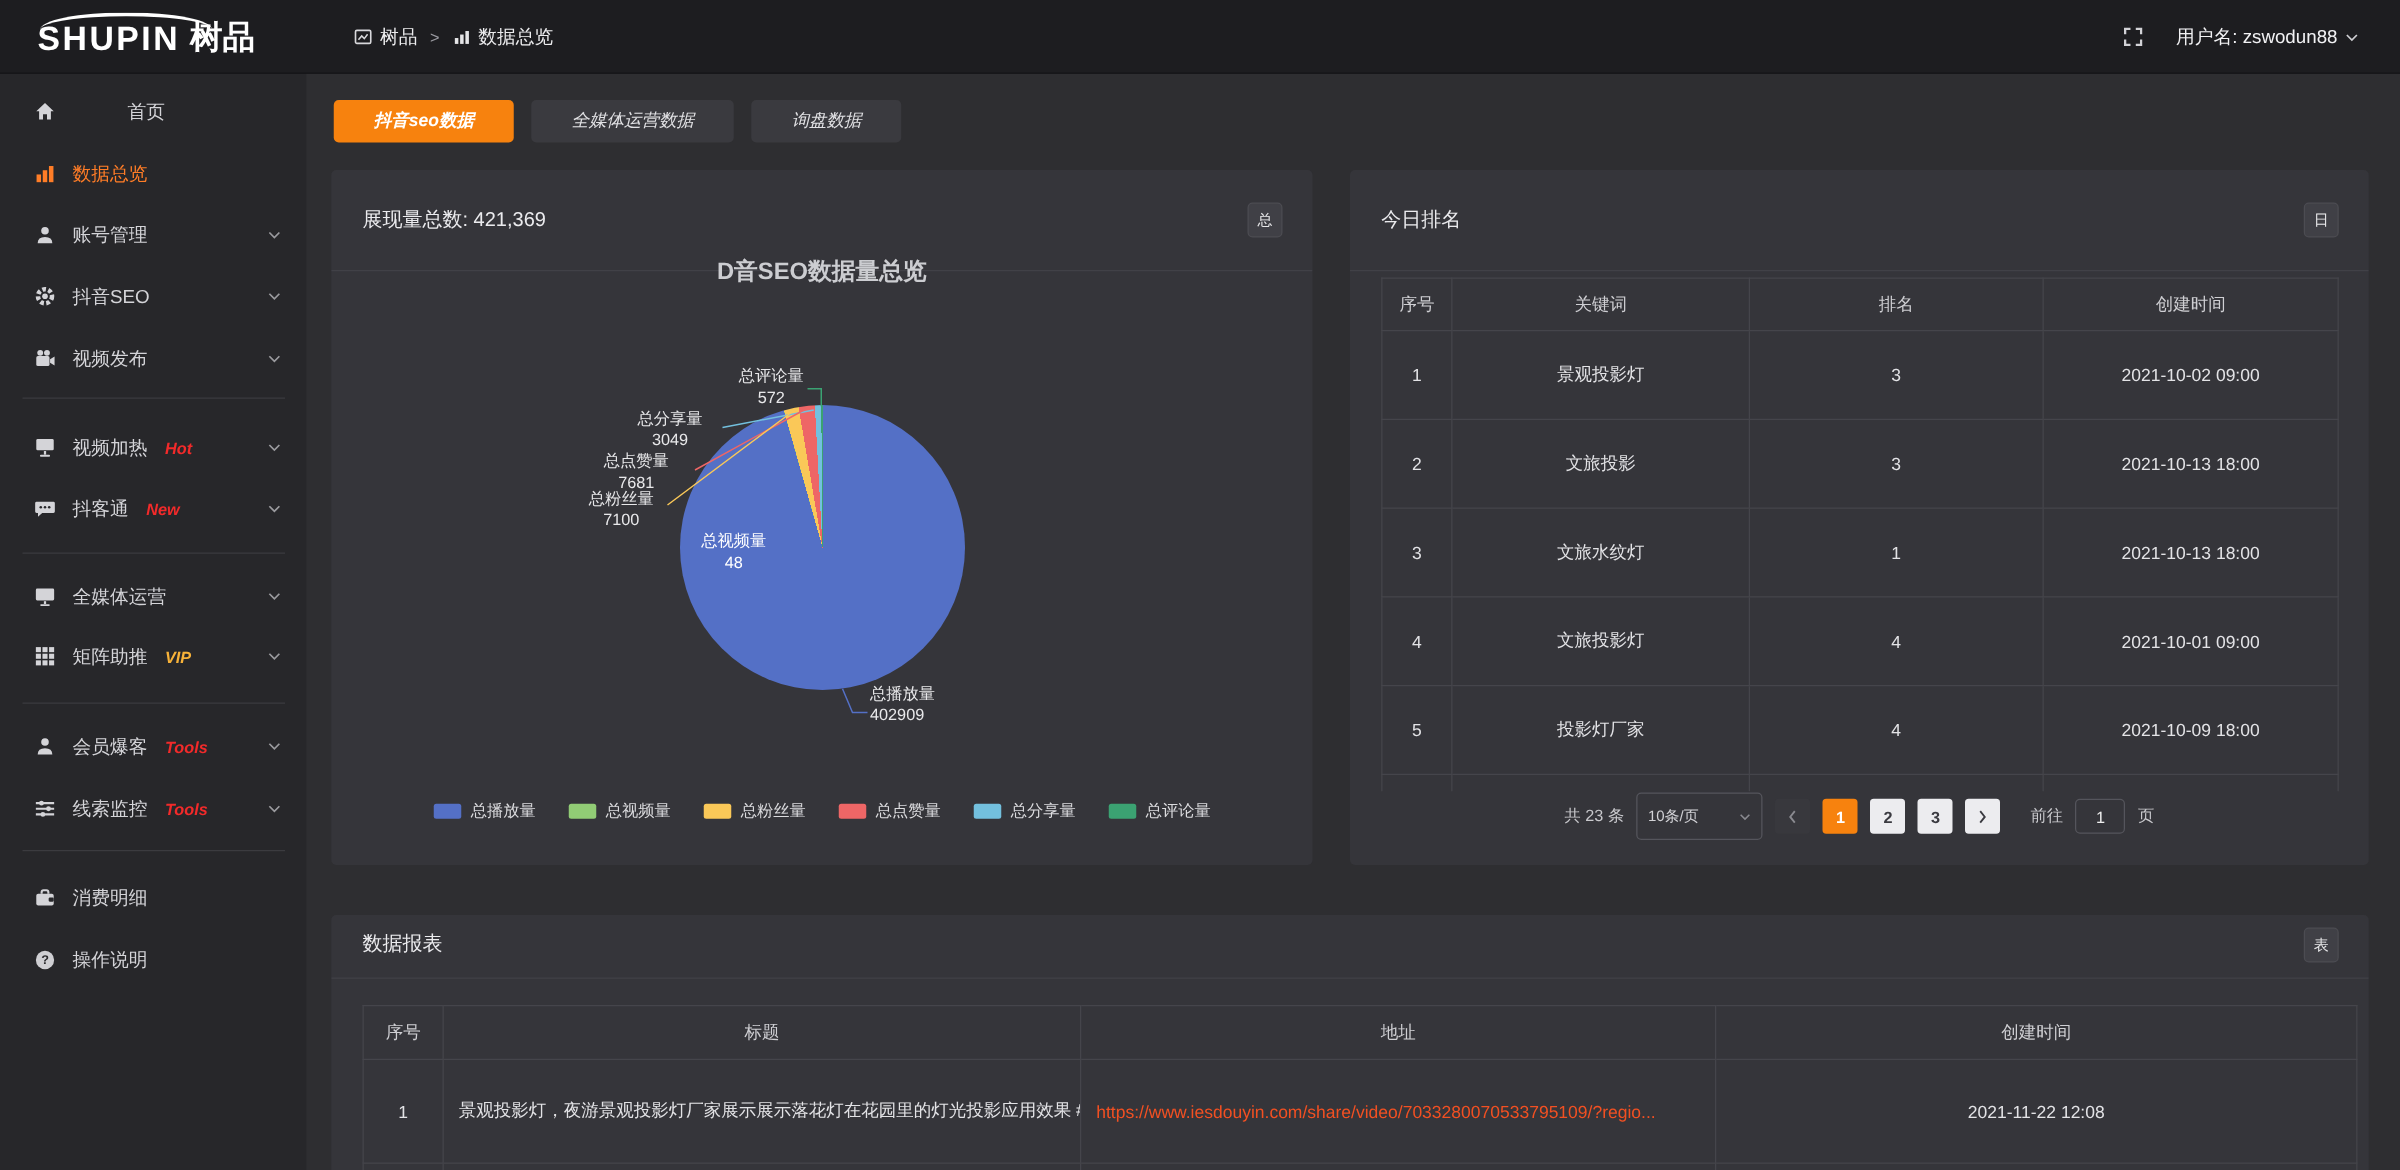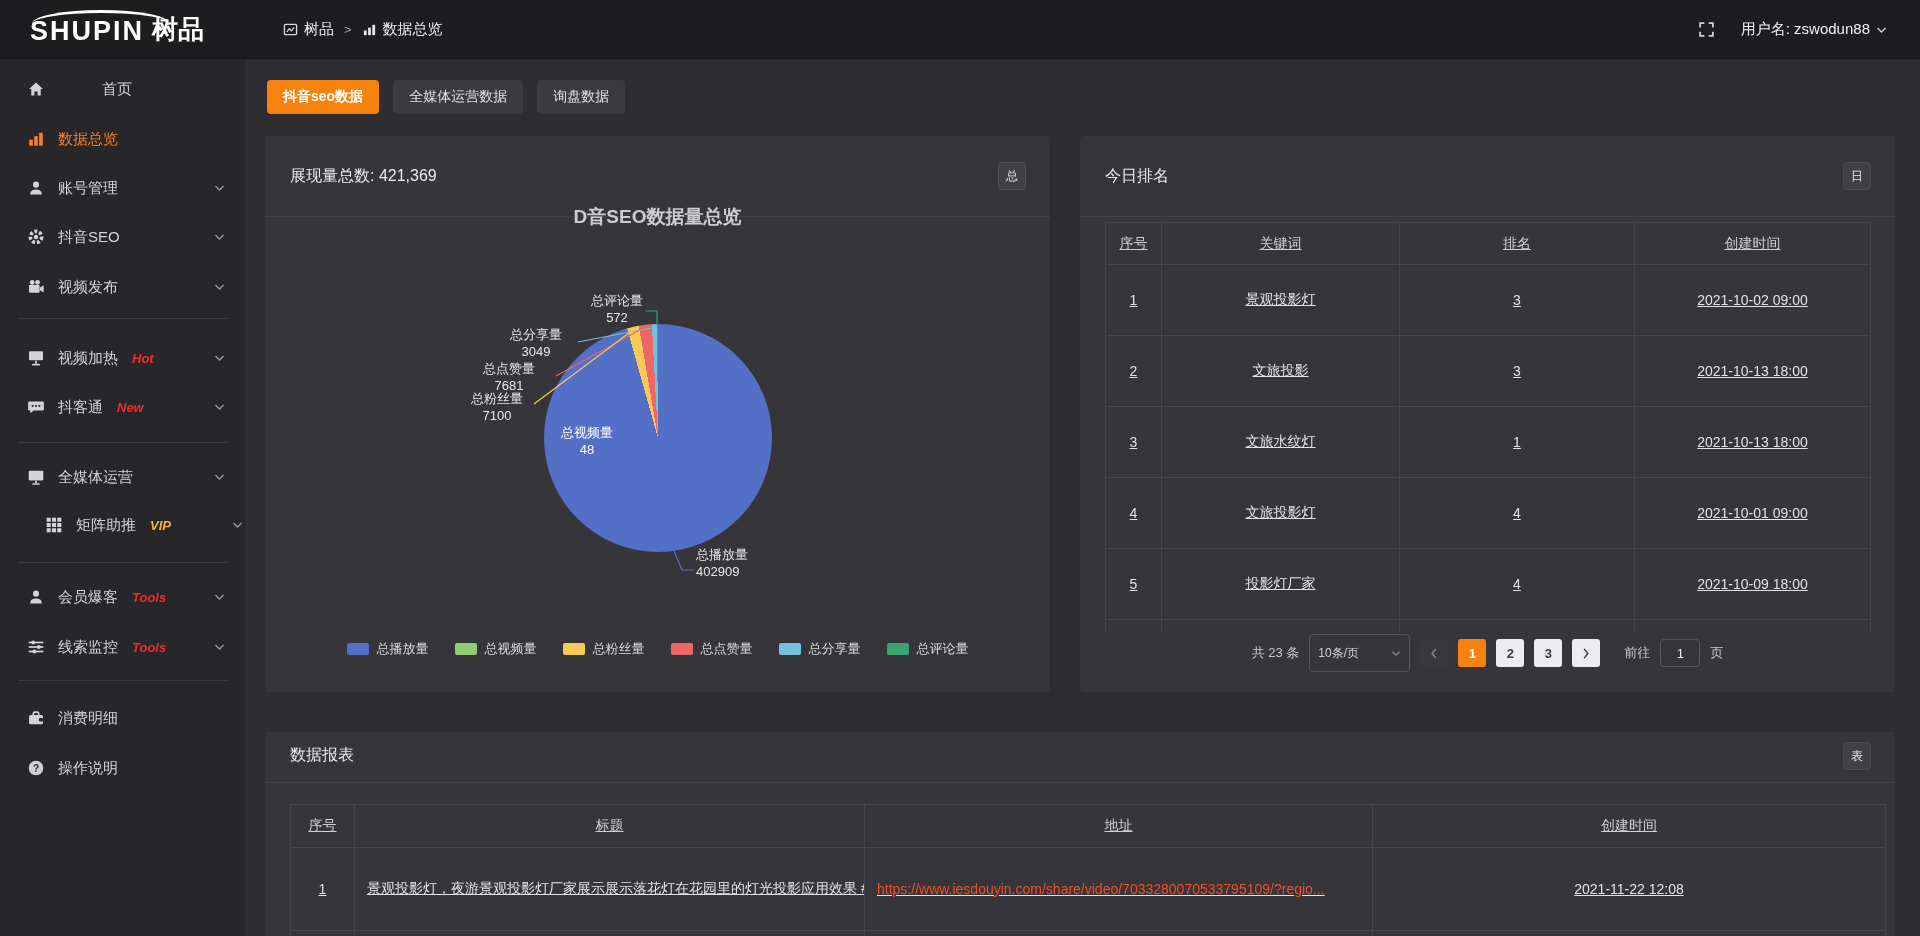--- a/index.html
+++ b/index.html
@@ -26,21 +26,21 @@
   .side-item .s-icon { width:18px; height:18px; margin-right:13px; flex:0 0 18px; display:flex; align-items:center; }
   .side-item.active { color:#ff7d27; }
   .badge { font-style:italic; font-weight:bold; font-size:13px; margin-left:14px; }
   .badge-red { color:#f22a2a; }
   .badge-gold { color:#f7b239; }
   .side-chevron { position:absolute; right:20px; top:50%; margin-top:-4px; }
   .side-divider { position:absolute; left:18px; width:210px; height:1px; background:#3b3b3f; }
 
   
   .tabs { position:absolute; left:267px; top:80px; display:flex; gap:14px; z-index:5; }
-  .tab { height:34px; padding:0 16px; display:flex; align-items:center; font-size:14px; border-radius:4px; background:#3a3a3f; color:#e2e2e5; cursor:pointer; }
+  .tab { height:34px; padding:0 32px; display:flex; align-items:center; font-size:14px; border-radius:4px; background:#3a3a3f; color:#e2e2e5; cursor:pointer;font-style:italic; }
   .tab.active { background:#f7820e; color:#fff; font-weight:bold; }
 
   
   .card { position:absolute; background:#35353a; border-radius:4px; overflow:hidden; }
   .card-title { position:absolute; left:25px; top:30px; font-size:16px; color:#ebebee; }
   .mode-btn { position:absolute; right:24px; top:26px; width:28px; height:28px; background:#404046; border:1px solid #4c4c52; border-radius:4px; color:#e8e8ea; font-size:12px; display:flex; align-items:center; justify-content:center; cursor:pointer; }
   .card-divider { position:absolute; left:0; right:0; top:80px; height:1px; background:#414147; }
 
   .chart-card  { left:265px;  top:136px; width:785px;  height:556px; }
   .rank-card   { left:1080px; top:136px; width:815px;  height:556px; }
@@ -59,21 +59,21 @@
   .pie-label { position:absolute; width:80px; text-align:center; font-size:13px; line-height:17px; color:#e8e8ea; }
   .pie-label.on-pie { color:#fff; }
   .pie-label.left-align { text-align:left; width:100px; }
   .legend { position:absolute; left:0; right:0; top:504px; display:flex; justify-content:center; align-items:center; gap:26px; }
   .legend-item { display:flex; align-items:center; gap:8px; cursor:pointer; }
   .legend-swatch { width:22px; height:12px; border-radius:2px; }
   .legend-label { font-size:13px; color:#dcdcdf; }
 
   
   table { border-collapse:collapse; table-layout:fixed; }
-  th,td { border:1px solid #45454b; text-align:center; font-weight:normal; overflow:hidden; white-space:nowrap;text-decoration:underline; }
+  th,td { border:1px solid #45454b; text-align:center; font-weight:normal; overflow:hidden; white-space:nowrap; }
   th { font-size:14px; color:#cfcfd3; }
   td { font-size:14px; color:#e3e3e6; }
 
   .rk-table { position:absolute; left:25px; top:86px; width:765px; }
   .rk-table th { height:42px; }
   .rk-table td { height:71px; }
   .rk-table tr.partial td { height:13px; border-bottom:none; }
 
   .pager { position:absolute; left:0; right:0; top:498px; display:flex; justify-content:center; align-items:center; gap:10px; font-size:13px; color:#c9c9cd; }
   .page-size-select { width:101px; height:28px; border:1px solid #55555c; border-radius:4px; background:#35353a; display:flex; align-items:center; justify-content:space-between; padding:18px 8px; font-size:12px; color:#d2d2d6; cursor:pointer; }
@@ -242,21 +242,21 @@
             <rect x="7.2" y="11.5" width="1.6" height="2" fill="#d4d4d8"></rect>
             <rect x="4.6" y="13.6" width="6.8" height="1.3" rx="0.6" fill="#d4d4d8"></rect>
           </svg>
         </span>
       <span>全媒体运营</span>
       <svg class="side-chevron icon" width="11" height="8" viewBox="0 0 10 8">
           <polyline points="1,2 5,6 9,2" fill="none" stroke="#9a9a9e" stroke-width="1.4"></polyline>
         </svg>
     </div>
 
-    <div class="side-item" style="top:442px;margin-left:18px;">
+    <div class="side-item" style="top:442px;">
       <span class="s-icon">
           <svg class="icon" width="18" height="18" viewBox="0 0 16 16">
             <g fill="#d4d4d8">
               <rect x="1.5" y="1.5" width="3.6" height="3.6"></rect>
               <rect x="6.2" y="1.5" width="3.6" height="3.6"></rect>
               <rect x="10.9" y="1.5" width="3.6" height="3.6"></rect>
               <rect x="1.5" y="6.2" width="3.6" height="3.6"></rect>
               <rect x="6.2" y="6.2" width="3.6" height="3.6"></rect>
               <rect x="10.9" y="6.2" width="3.6" height="3.6"></rect>
               <rect x="1.5" y="10.9" width="3.6" height="3.6"></rect>

